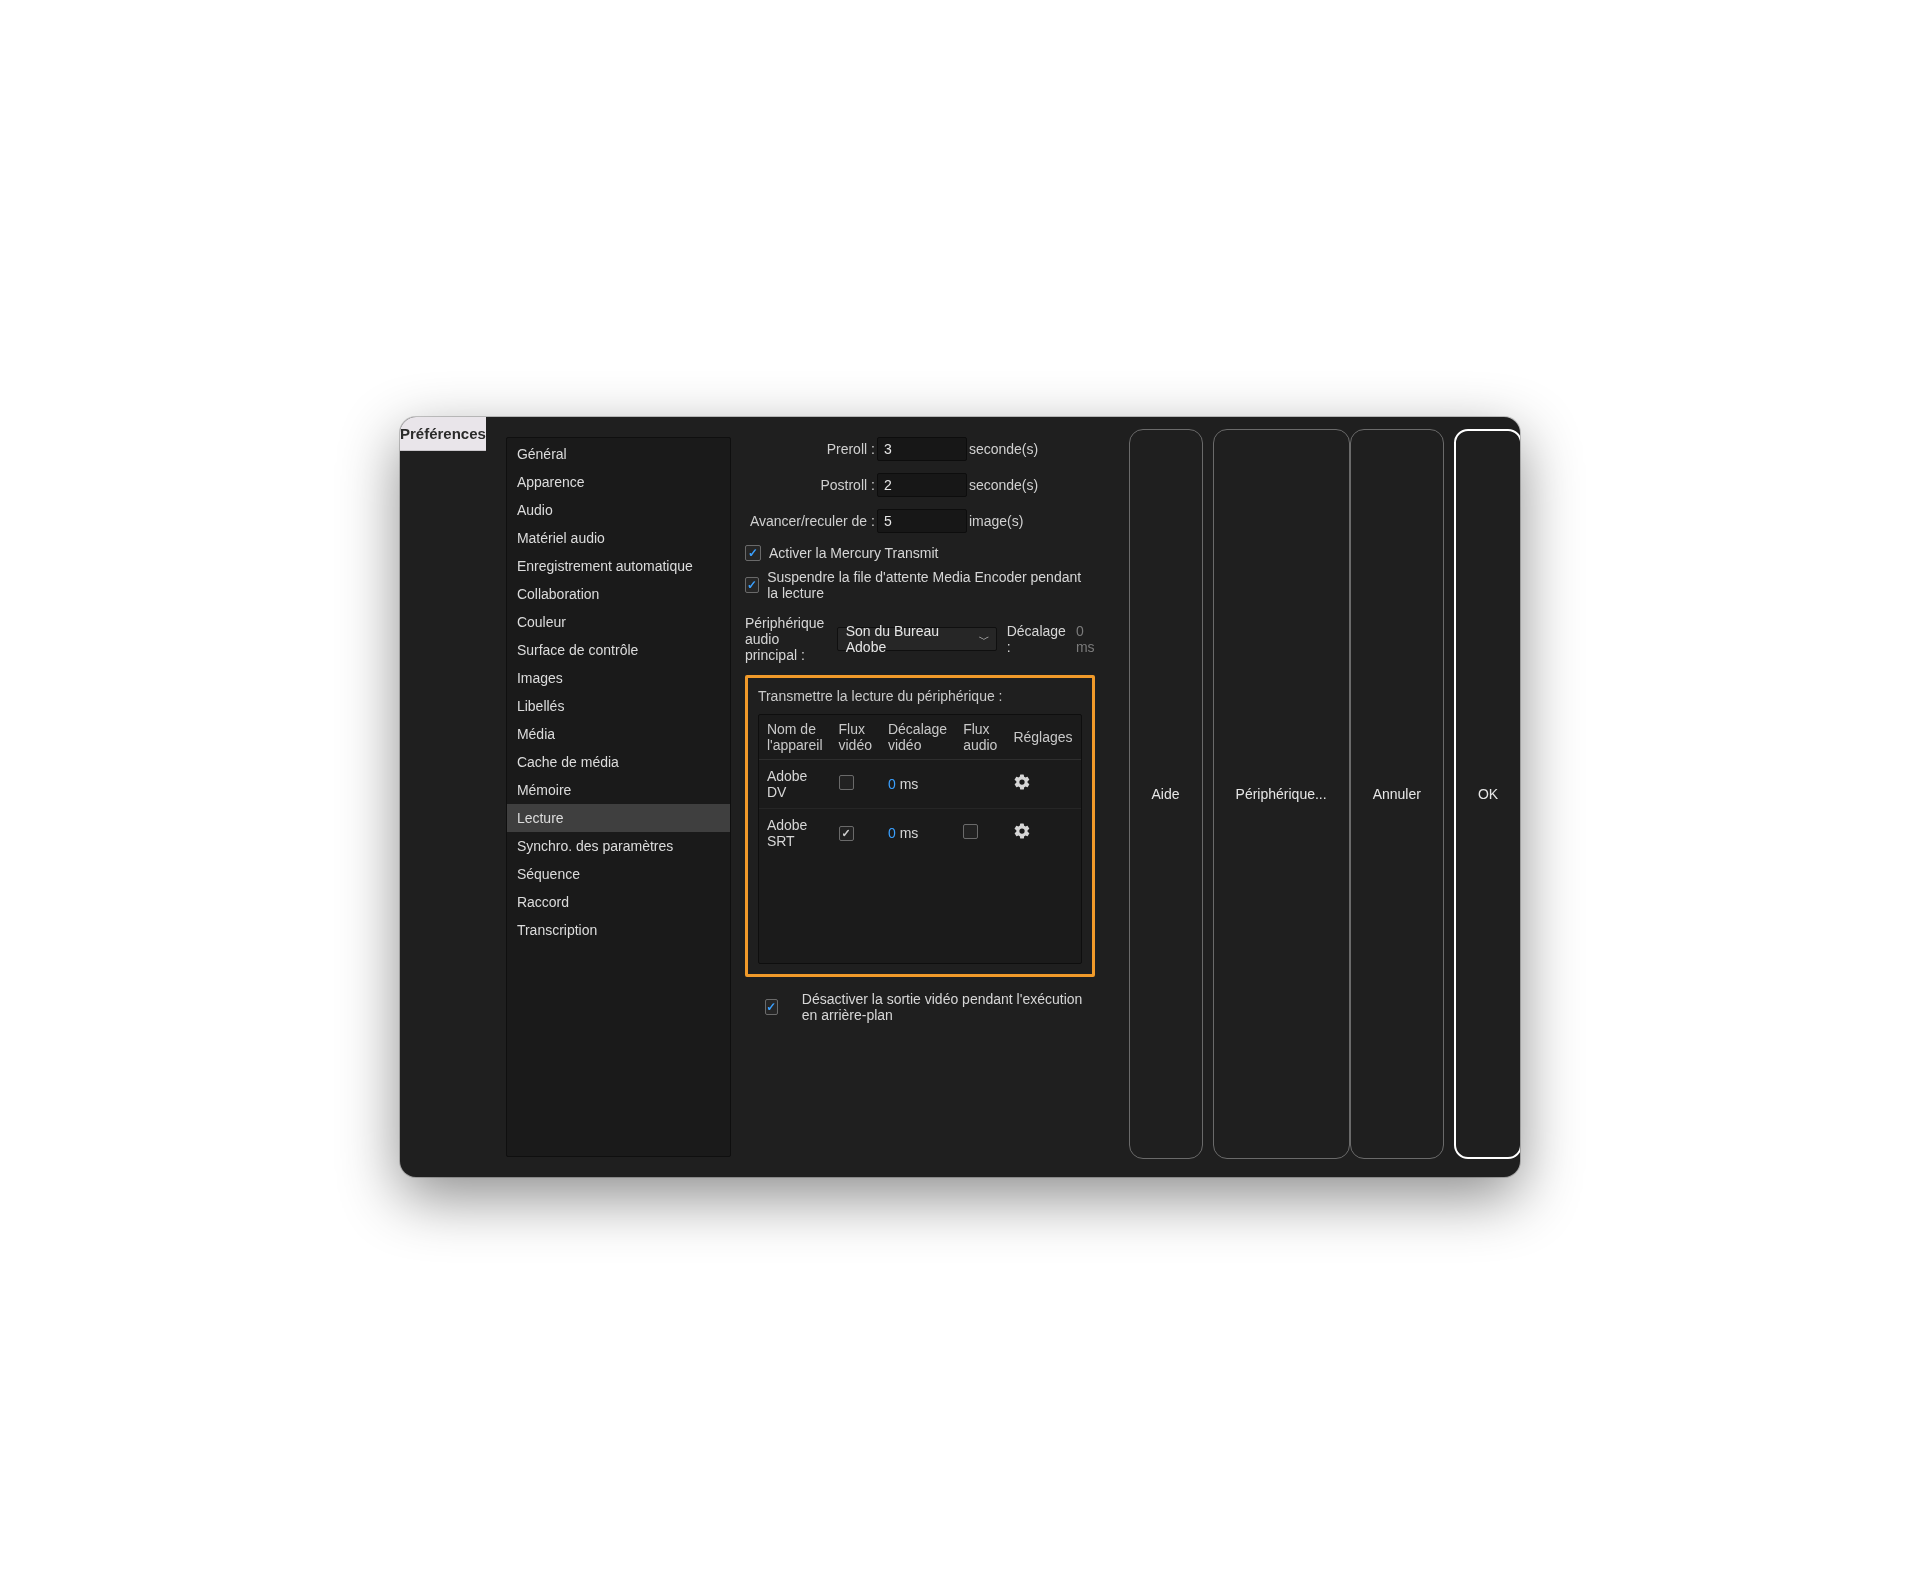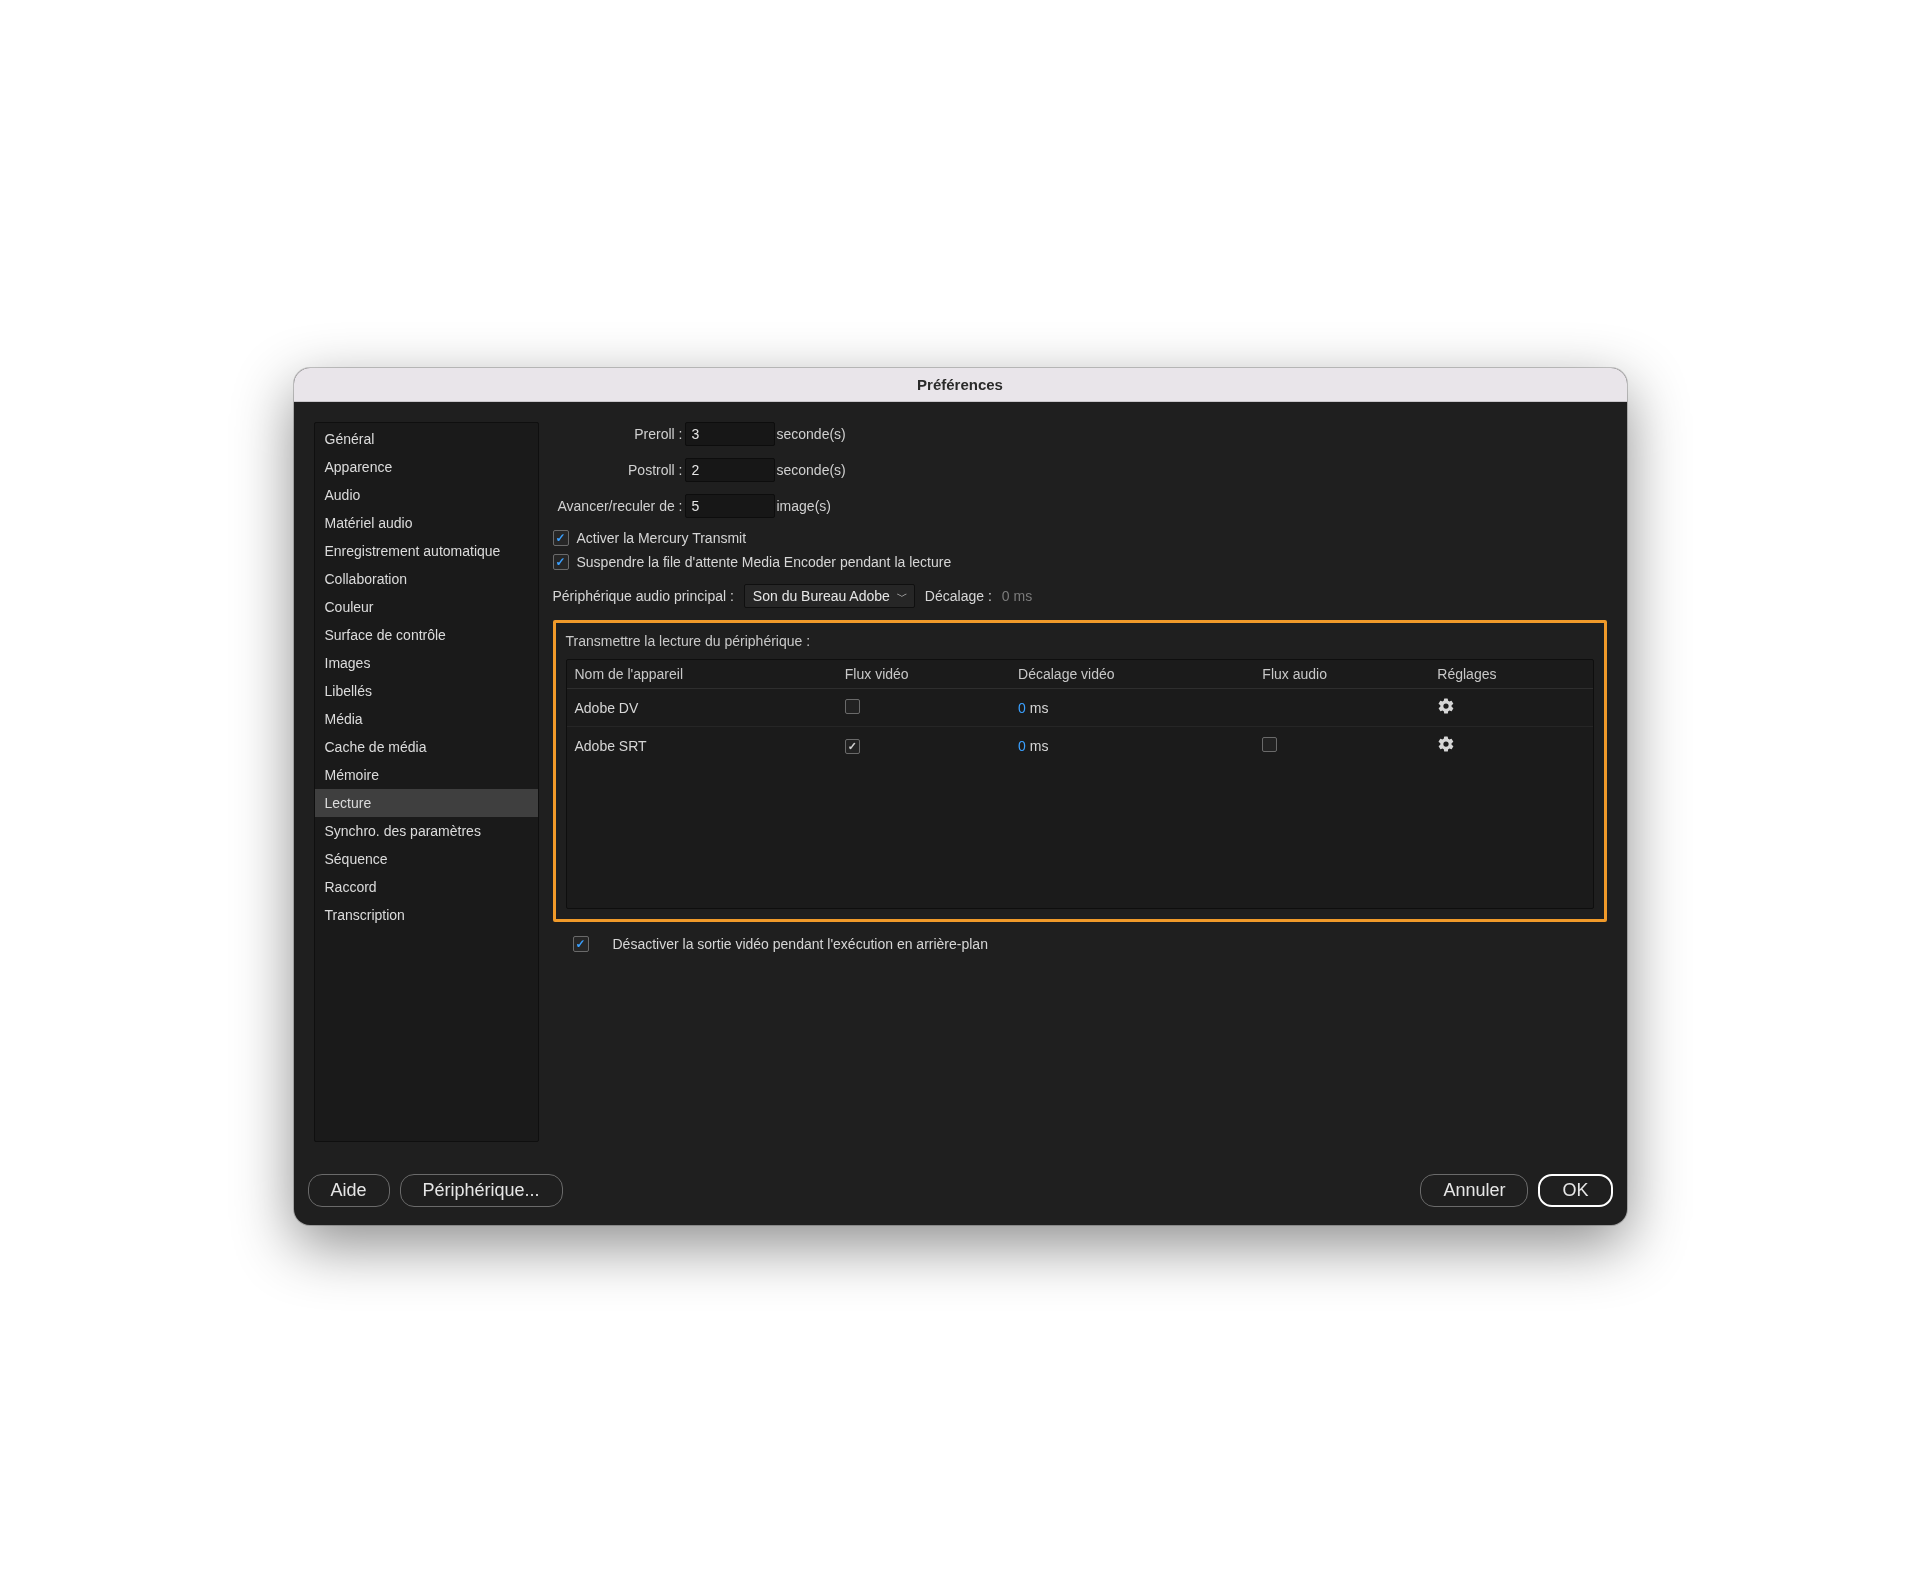--- a/index.html
+++ b/index.html
@@ -6,27 +6,26 @@
   body {
     background: #ffffff;
     font-family: -apple-system, BlinkMacSystemFont, "Segoe UI", Arial, sans-serif;
     display: flex;
     align-items: center;
     justify-content: center;
     min-height: 100vh;
     padding: 40px;
   }
   .window {
-    width: 1333px;
+    width: 1120px;
     background: #1f1f1f;
     border-radius: 16px;
     box-shadow: 0 20px 60px rgba(0,0,0,0.45), 0 0 0 1px rgba(0,0,0,0.2);
     overflow: hidden;
     display: flex;
-    flex-direction: column;
   }
   .titlebar {
     background: #e9e5ea;
     height: 34px;
     display: flex;
     align-items: center;
     justify-content: center;
     color: #2b2b2b;
     font-size: 15px;
     font-weight: 600;
@@ -201,21 +200,21 @@
   .footer {
     display: flex;
     justify-content: space-between;
     padding: 12px 14px 18px 14px;
   }
   .footer .left, .footer .right { display: flex; gap: 10px; }
   .btn {
     background: transparent;
     border: 1px solid #6a6a6a;
     color: #e6e6e6;
-    font-size: 18px;
+    font-size: 14px;
     padding: 4px 22px;
     border-radius: 14px;
     cursor: pointer;
   }
   .btn.primary {
     border: 2px solid #ffffff;
     font-weight: 500;
   }
 </style>
 </head>

